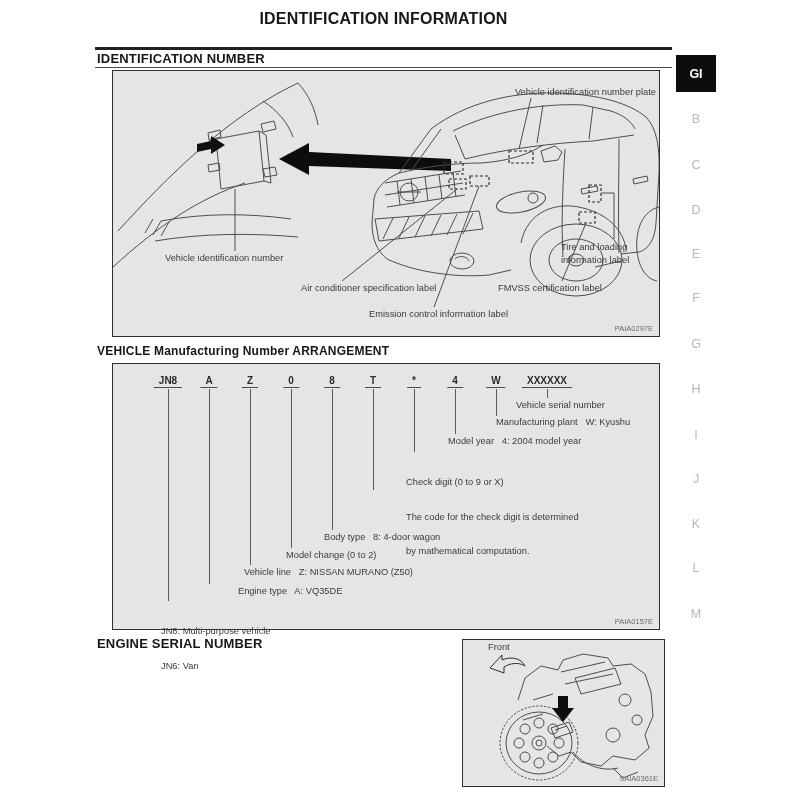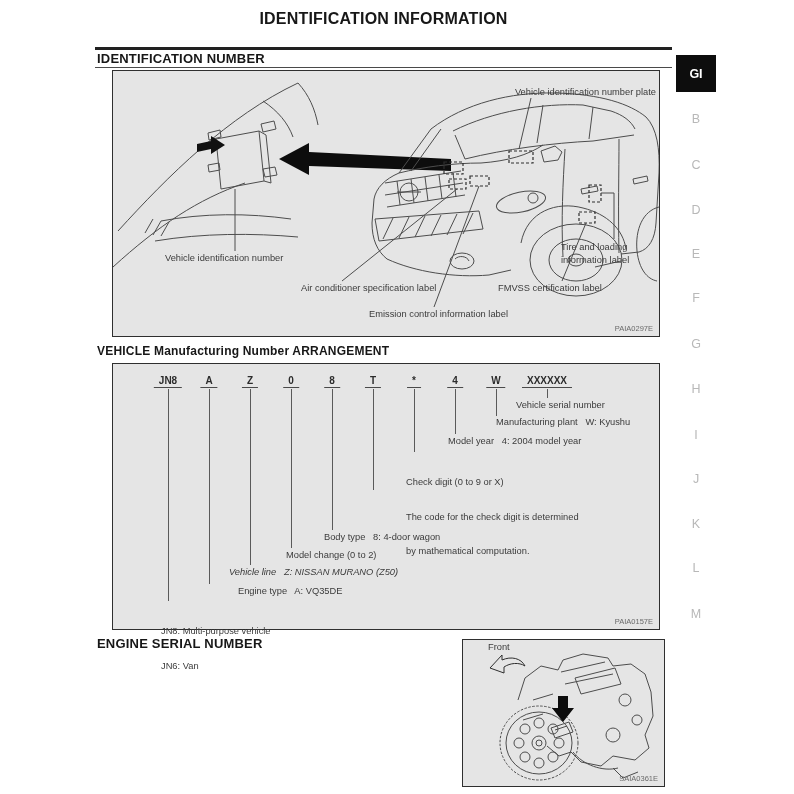--- a/index.html
+++ b/index.html
@@ -172,21 +172,21 @@
     <div class="figlabel" style="left:403px; top:36px;">Vehicle serial number</div>
     <div class="figlabel" style="left:371px; top:53px;margin-left:12px;">Manufacturing plant   W: Kyushu</div>
     <div class="figlabel" style="left:335px; top:72px;">Model year   4: 2004 model year</div>
     <div class="figlabel" style="left:293px; top:90px;">
       <div>Check digit (0 to 9 or X)</div>
       <div>The code for the check digit is determined</div>
       <div>by mathematical computation.</div>
     </div>
     <div class="figlabel" style="left:211px; top:168px;">Body type   8: 4-door wagon</div>
     <div class="figlabel" style="left:173px; top:186px;">Model change (0 to 2)</div>
-    <div class="figlabel" style="left:116px; top:203px;font-style:italic;">Vehicle line   Z: NISSAN MURANO (Z50)</div>
+    <div class="figlabel" style="left:131px; top:203px;">Vehicle line   Z: NISSAN MURANO (Z50)</div>
     <div class="figlabel" style="left:91px; top:222px;padding-left:34px;">Engine type   A: VQ35DE</div>
     <div class="figlabel" style="left:48px; top:239px;">
       <div>JN8: Multi-purpose vehicle</div>
       <div>JN6: Van</div>
     </div>
     <div class="figcode">PAIA0157E</div>
   </div>
 
   <div class="abs section-heading" style="top:636px;">ENGINE SERIAL NUMBER</div>
 

